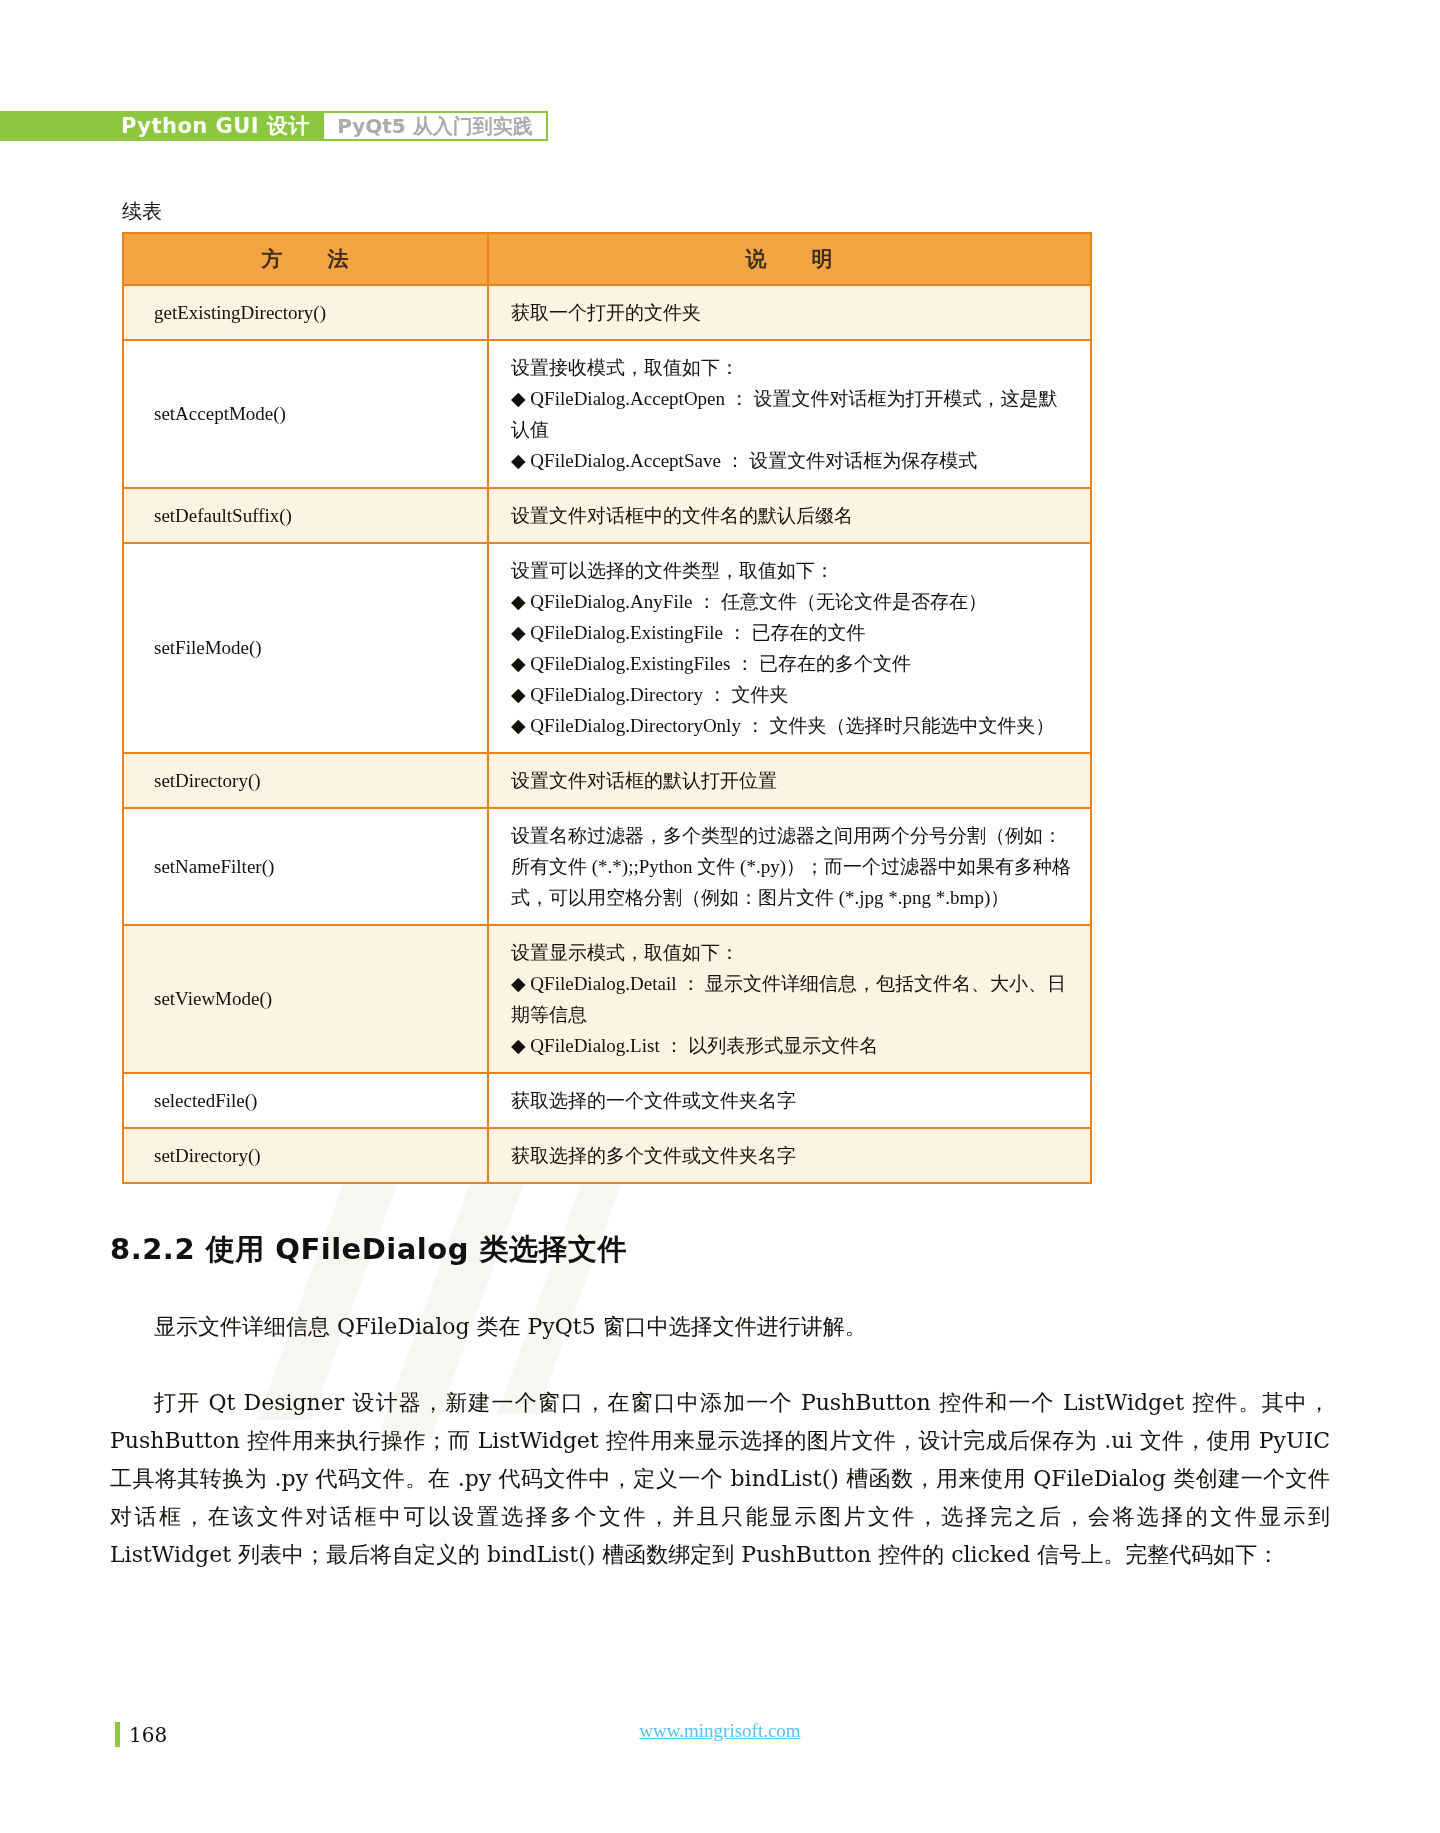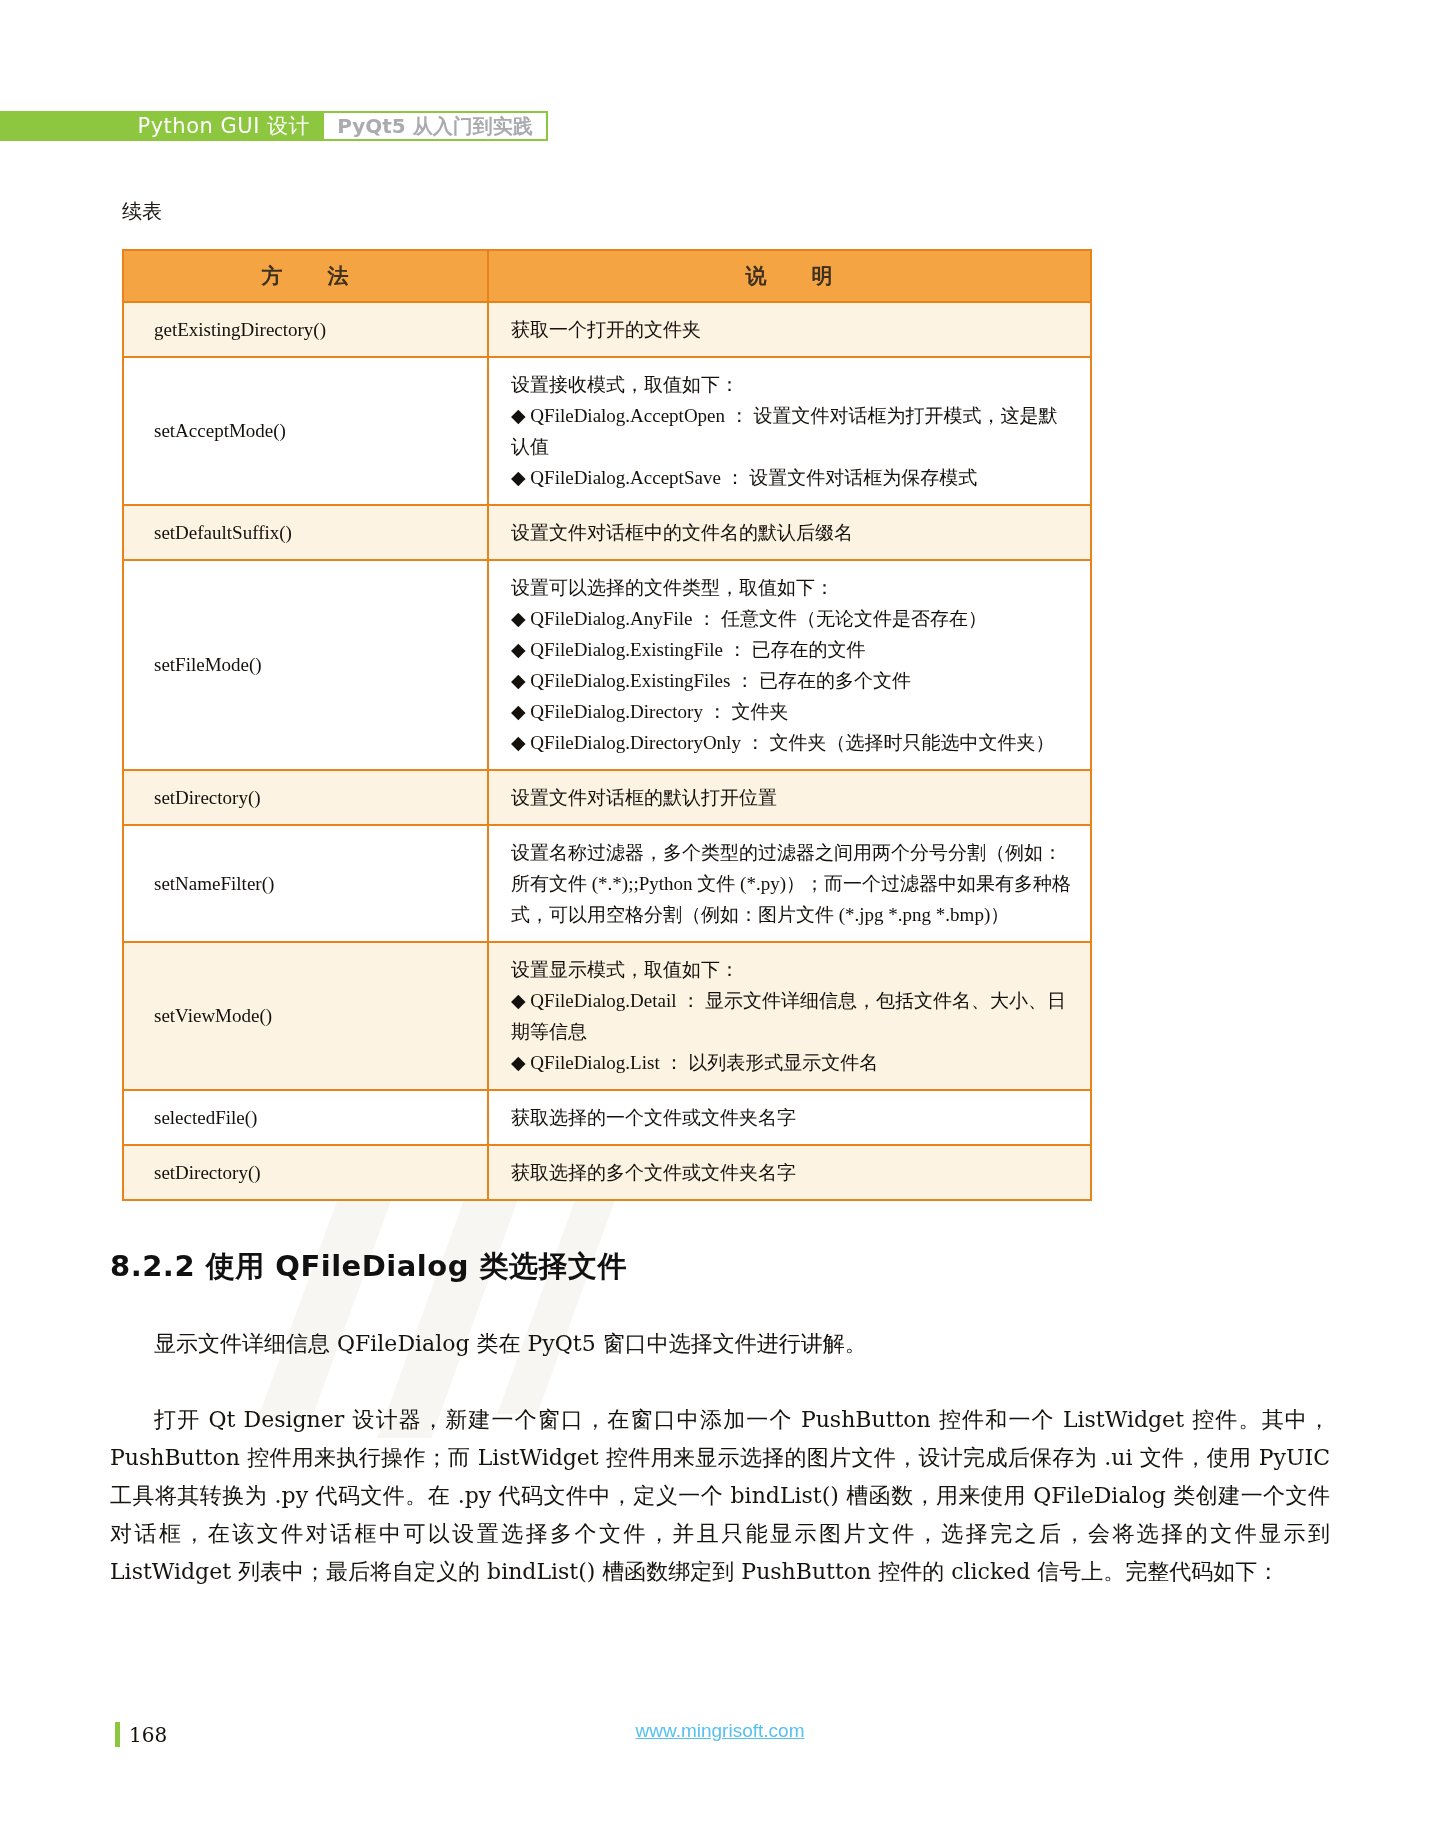--- a/index.html
+++ b/index.html
@@ -10,21 +10,21 @@
   }
 
   
   .brand-bar {
     position:absolute; left:0; top:111px; width:322px; height:30px;
     background:#8DC63F; display:flex; align-items:center; justify-content:flex-end;
     box-sizing:border-box; padding-right:12px;
   }
   .brand-bar .brand {
     color:#ffffff; font-family:"DejaVu Sans", sans-serif;
-    font-weight:normal; font-size:21px; letter-spacing:0.5px;
+    font-weight:bold; font-size:21px; letter-spacing:0.5px;
   }
   .subtitle-box {
     position:absolute; left:322px; top:111px; height:30px; width:226px;
     box-sizing:border-box; border:2px solid #8DC63F; background:#ffffff;
     display:flex; align-items:center; justify-content:center;
   }
   .subtitle-box span {
     color:#A9ABAE; font-family:"DejaVu Sans", sans-serif;
     font-weight:bold; font-size:20px;
   }
@@ -34,21 +34,21 @@
   .watermark .wm-stroke {
     position:absolute; width:54px; height:400px; background:#F2F0EB;
     transform:skewX(-20deg);
   }
   .watermark .wm-stroke.s2 { left:120px; top:18px; }
   .watermark .wm-stroke.s3 { left:240px; top:-6px; width:40px; }
 
   
   .main { position:absolute; left:110px; top:0; width:1220px; }
 
-  .table-note { margin:198px 0 24px 12px; font-size:20px; color:#1c1712; }
+  .table-note { margin:198px 0 7px 12px; font-size:20px; color:#1c1712; }
 
   table.method-table {
     border-collapse:collapse; margin-left:12px; width:970px;
     table-layout:fixed; background:#fff;
   }
   table.method-table th, table.method-table td { border:2px solid #E8821A; }
   thead th {
     background:#F4A443; height:48px; color:#3E3020;
     font-family:"DejaVu Sans", sans-serif; font-weight:bold; font-size:21px;
     text-align:center; letter-spacing:1px;
@@ -94,21 +94,21 @@
     display:flex; align-items:center; justify-content:center;
     font-family:"DejaVu Sans", sans-serif; font-weight:bold; font-size:19px;
   }
 
   
   .footer-pageno { position:absolute; left:107px; top:1722px; display:flex; align-items:center;padding-left:8px; }
   .footer-pageno .green-bar { width:5px; height:25px; background:#8DC63F; margin-right:9px; }
   .footer-pageno .num { font-size:20px; color:#14100c; }
   .footer-link-wrap { position:absolute; left:0; top:1720px; width:100%; text-align:center; }
   .footer-link-wrap a {
-    font-family:Liberation Sans, sans-serif; font-size:19px;
+    font-family:Liberation Serif, serif; font-size:19px;
     color:#55C1F0; text-decoration:underline;
   }
 </style>
 </head>
 <body>
 
 <div class="page">
 
   <div class="brand-bar">
     <span class="brand">Python GUI 设计</span>

